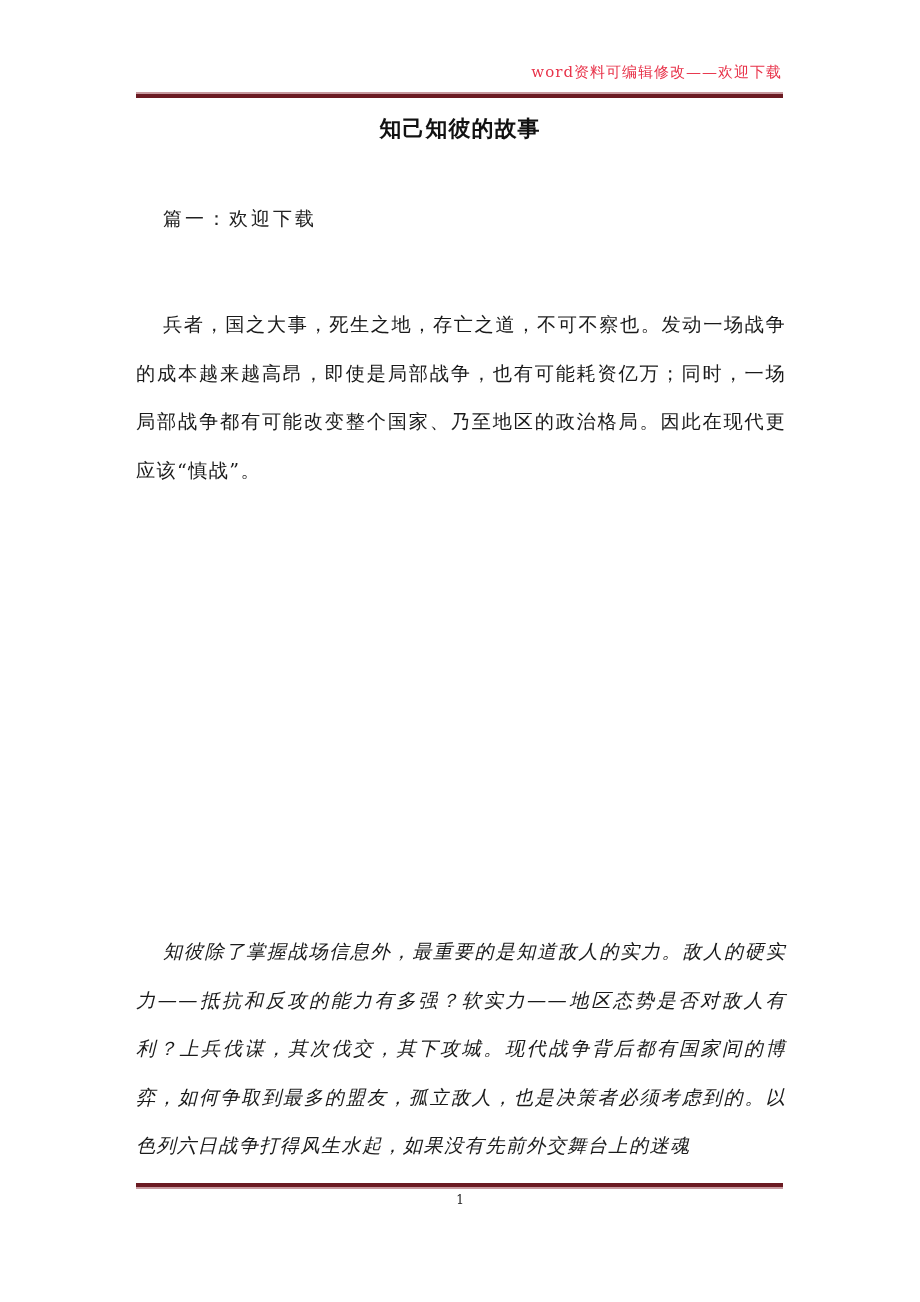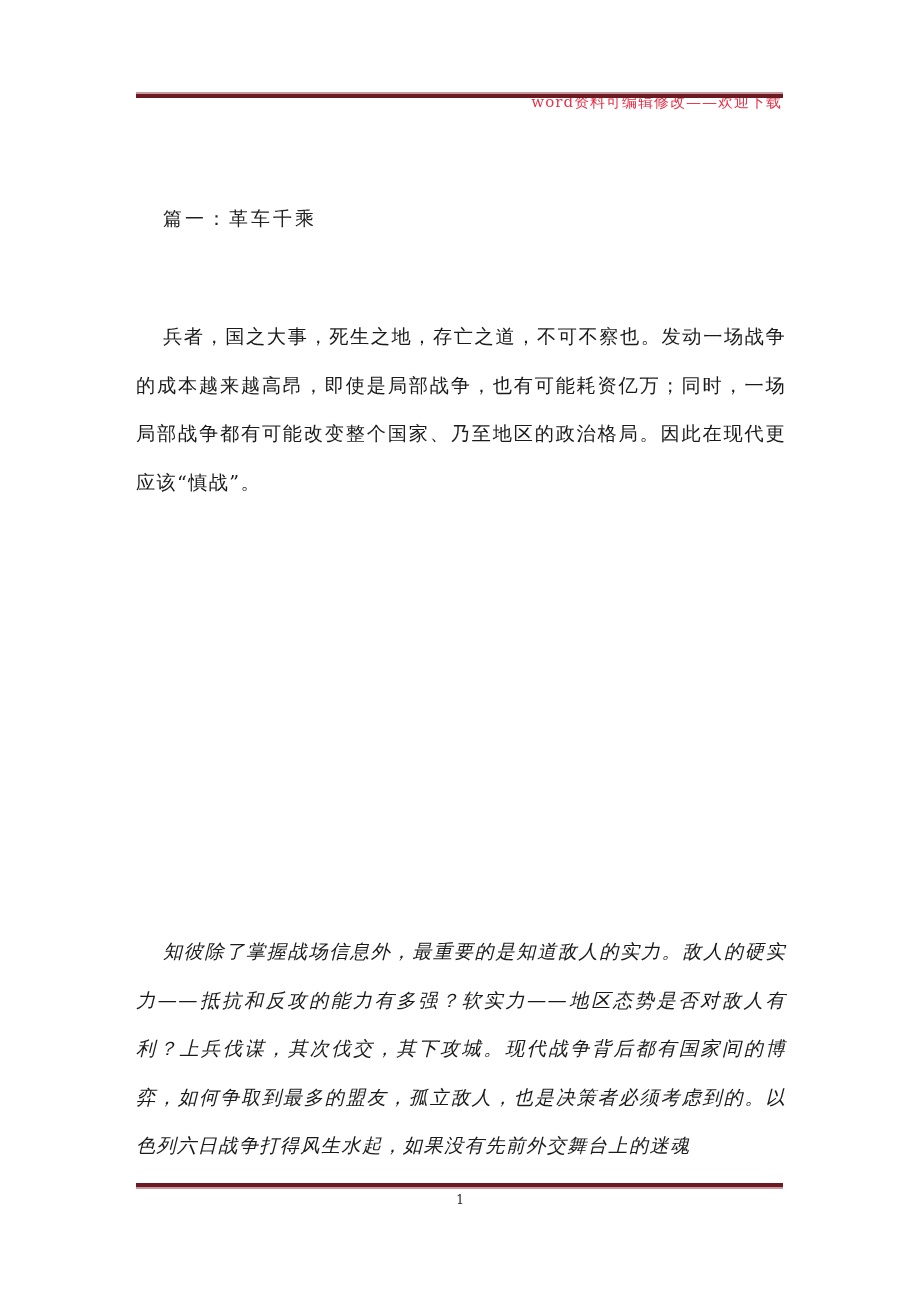--- a/index.html
+++ b/index.html
@@ -23,21 +23,20 @@
     }
     .header-note {
       position: absolute;
       top: 63px;
       right: 138px;
       font-size: 15px;
       color: #e8334a;
       letter-spacing: 1px;
       font-family: "DejaVu Serif", "Liberation Serif", serif;
       white-space: nowrap;
-      margin-top: 30px;
     }
     .rule {
       position: absolute;
       left: 136px;
       width: 647px;
       height: 6px;
     }
     .rule-top {
       top: 92px;
       background: linear-gradient(to bottom, #c89aa0 0px, #c89aa0 2px, #6b1a22 2px, #6b1a22 6px);
@@ -71,21 +70,21 @@
       left: 136px;
       width: 650px;
       font-size: 19.2px;
       line-height: 48.5px;
       color: #1a1a1a;
       text-align: justify;
       letter-spacing: 1.35px;
       text-indent: 27px;
       margin: 0;
     }
-    .p1 { top: 313px; }
+    .p1 { top: 301px; }
     .p2 { top: 542px; }
     .p3 { top: 928px; font-style: italic; }
     .page-number {
       position: absolute;
       top: 1193px;
       left: 0;
       width: 920px;
       text-align: center;
       font-size: 12px;
       color: #222;
@@ -93,22 +92,23 @@
     }
   </style>
 </head>
 <body>
 
 <div class="page">
 
   <div class="header-note">word资料可编辑修改——欢迎下载</div>
   <div class="rule rule-top"></div>
 
+  <h1 class="doc-title" style="margin:0;">知己知彼的故事</h1>
 
-  <div class="section-heading">篇一：革车千乘</div>
+  <div class="section-heading">篇一：欢迎下载</div>
 
   <p class="para p1">兵者，国之大事，死生之地，存亡之道，不可不察也。发动一场战争的成本越来越高昂，即使是局部战争，也有可能耗资亿万；同时，一场局部战争都有可能改变整个国家、乃至地区的政治格局。因此在现代更应该“慎战”。</p>
   <p class="para p3">知彼除了掌握战场信息外，最重要的是知道敌人的实力。敌人的硬实力——抵抗和反攻的能力有多强？软实力——地区态势是否对敌人有利？上兵伐谋，其次伐交，其下攻城。现代战争背后都有国家间的博弈，如何争取到最多的盟友，孤立敌人，也是决策者必须考虑到的。以色列六日战争打得风生水起，如果没有先前外交舞台上的迷魂</p>
 
   <div class="rule rule-bottom"></div>
   <div class="page-number">1</div>
 
 </div>
 
 </body></html>

